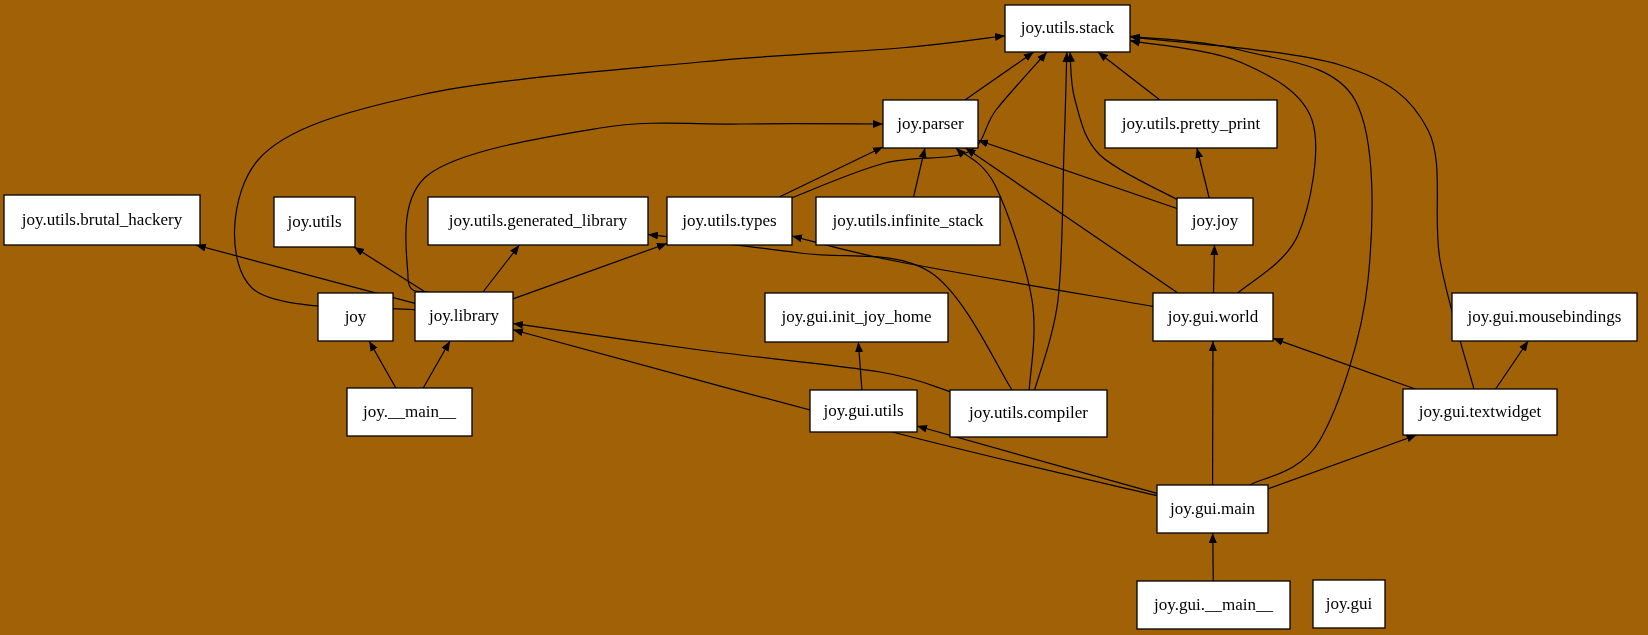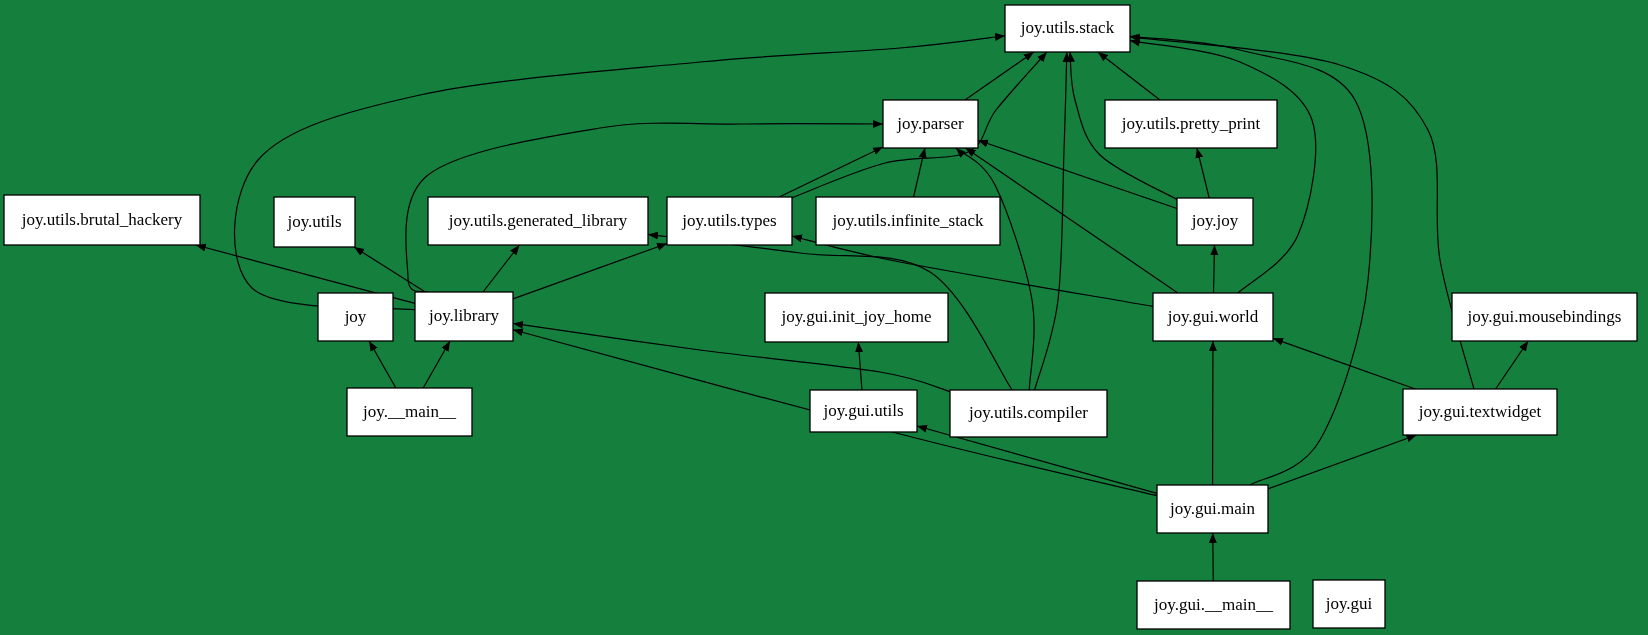--- a/index.html
+++ b/index.html
@@ -1,17 +1,17 @@
 <!DOCTYPE html>
 <html><head>
 <meta charset="utf-8">
 <title>Module dependency graph</title>
 <style>
   html,body{margin:0;padding:0;background:#ffffff;}
-  #stage{position:relative;width:1648px;height:635px;background:#15803d;overflow:hidden;}
+  #stage{position:relative;width:1648px;height:635px;background:#a16207;overflow:hidden;}
   svg{display:block;}
   .node rect{fill:#ffffff;stroke:#000000;stroke-width:1.3;}
   .node text{
     font-family:"Liberation Serif","DejaVu Serif",serif;
     font-size:17px;fill:#000000;
     text-anchor:middle;dominant-baseline:middle;
   }
   .edge{fill:none;stroke:#000000;stroke-width:1.2;}
 </style>
 </head>

